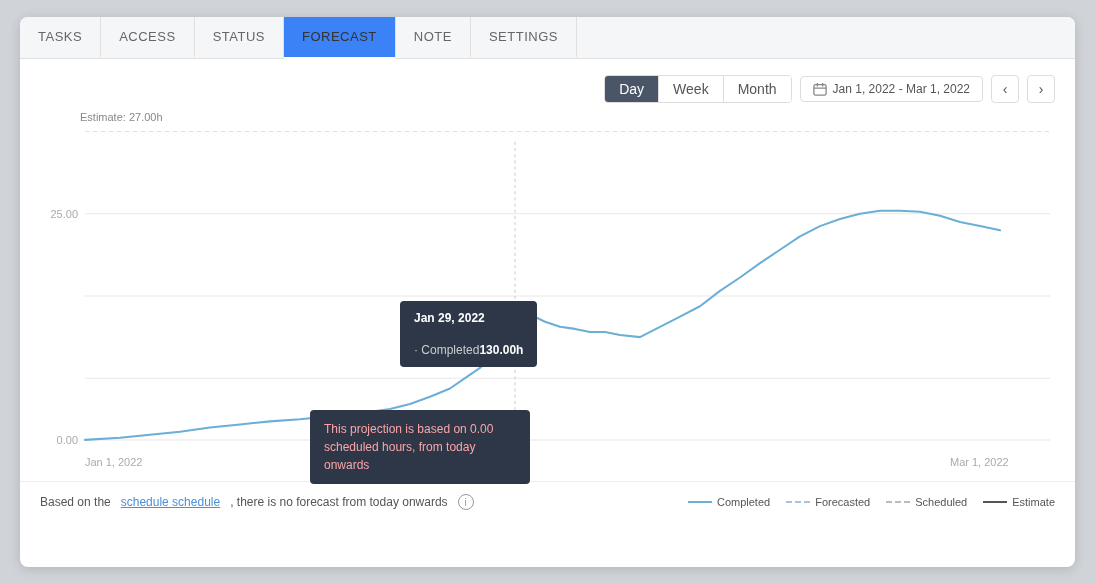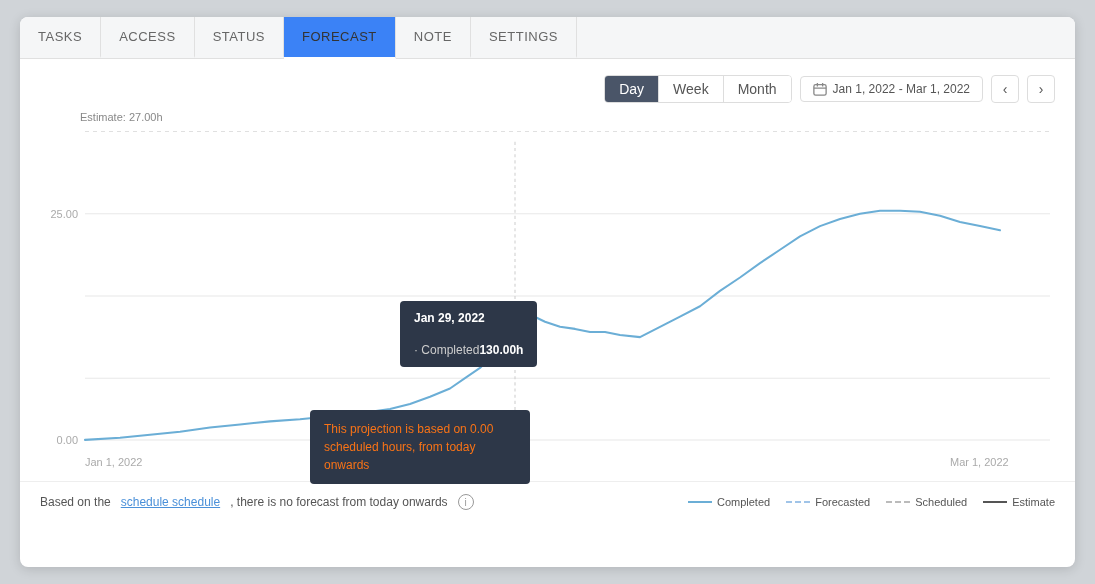--- a/index.html
+++ b/index.html
@@ -180,21 +180,21 @@
     .legend-line {
       width: 24px;
       height: 2px;
     }
     .legend-line.completed { background: #6baed6; }
     .tooltip-popup {
       position: absolute;
       bottom: 38px;
       left: 290px;
       background: #2d3748;
-      color: #f97316;
+      color: #fca5a5;
       border-radius: 4px;
       padding: 10px 14px;
       font-size: 12px;
       max-width: 220px;
       line-height: 1.5;
     }
   </style>
 </head>
 <body>
 

